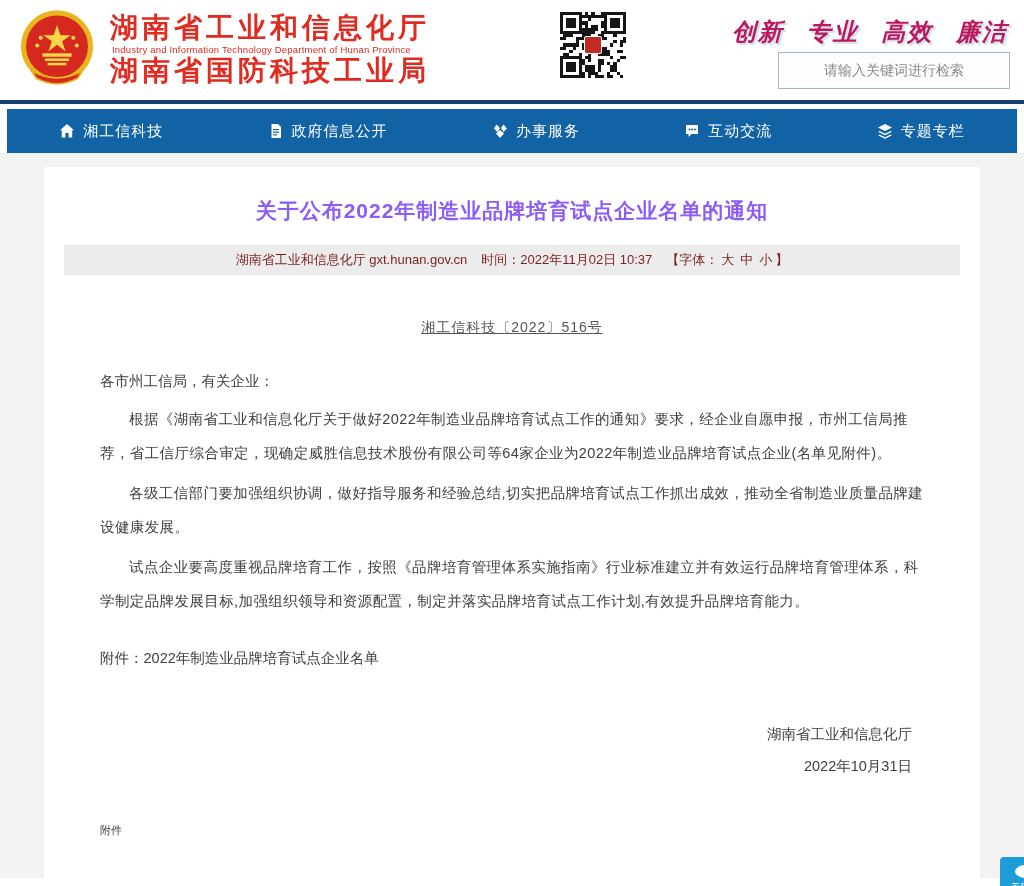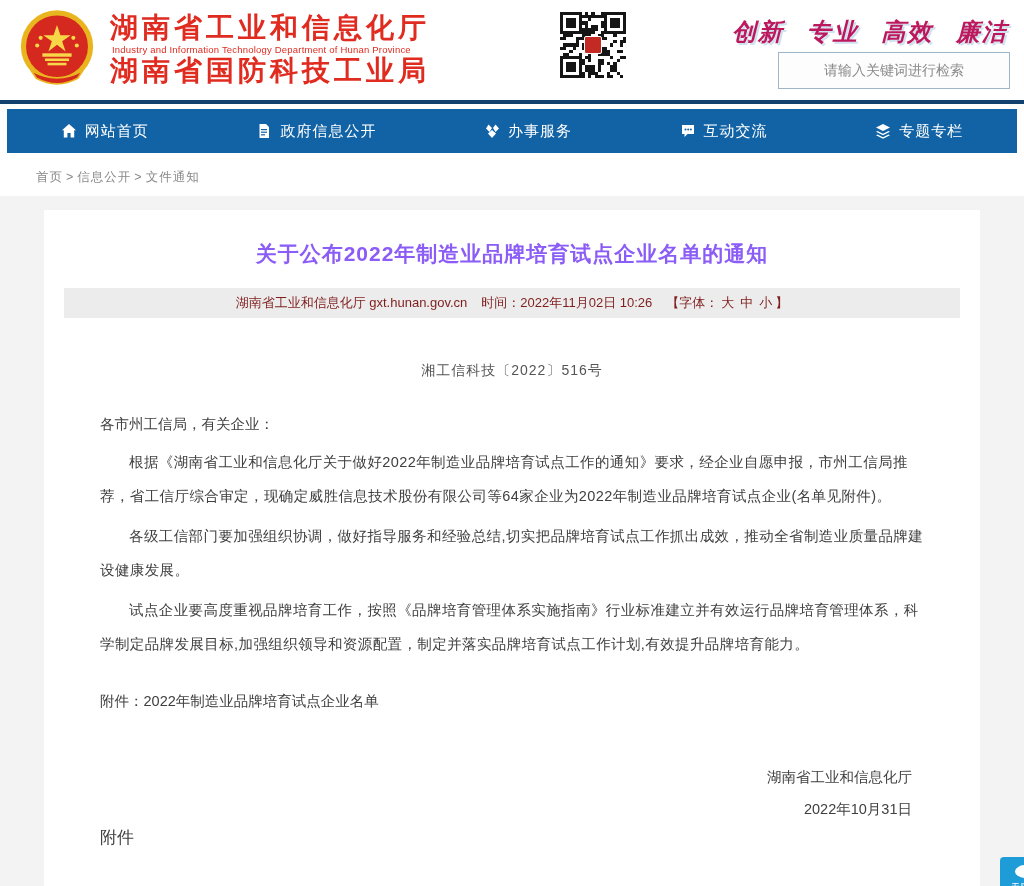--- a/index.html
+++ b/index.html
@@ -56,32 +56,32 @@
 
   .art-title { text-align:center; font-size:21px; font-weight:bold; color:#8b5cf6;
                letter-spacing:1px; padding:8px 40px 20px 40px; }
   .meta-bar { margin:0 20px; background:#ececec; height:30px; display:flex;
               align-items:center; justify-content:center; font-size:13px; color:#7f1d1d; }
   .meta-bar .mseg { margin:0 7px; white-space:nowrap; }
   .meta-bar .fsize { margin:0 3px; cursor:pointer; }
 
   .doc-body { padding:0 56px; color:#404040; }
   .doc-number { text-align:center; font-size:14px; color:#555; margin:44px 0 30px 0;
-                letter-spacing:1px; }
+                letter-spacing:1px;text-decoration:underline; }
   .salutation { font-size:14.5px; margin:14px 0 4px 0; line-height:2; }
   .doc-body p.para { font-size:14.5px; line-height:2.35; text-indent:2em;
                      margin:6px 0; letter-spacing:.4px; }
   .attach-line { font-size:14.5px; margin:26px 0 0 0; line-height:2; }
 
   .sign-block { text-align:right; padding-right:12px; margin-top:46px;
                 font-size:14.5px; color:#404040; }
   .sign-org { line-height:2.2; }
   .sign-date { line-height:2.2; }
 
-  .appendix-label { font-size:17px; }
+  .appendix-label { font-size:11px; margin-top:40px; }
 
   
   .float-widget { position:absolute; left:1000px; top:857px; width:52px; height:52px;
                   background:#1e9cd7; border-radius:4px; text-align:center;
                   color:#fff; overflow:hidden; cursor:pointer; }
   .float-widget .bubble { width:22px; height:13px; background:#fff; border-radius:50%;
                           margin:8px auto 3px auto; }
   .float-widget .wlabel { font-size:9px; letter-spacing:1px; }
 </style>
 </head>
@@ -570,21 +570,21 @@
     </div>
   </div>
 
   <div class="nav-top-line"></div>
   <div class="nav-gap"></div>
   <div class="nav">
     <div class="nav-item">
       <svg viewBox="0 0 16 16">
         <path fill="#fff" d="M8 1 L15 7.2 H13.2 V14.5 H9.6 V10 H6.4 V14.5 H2.8 V7.2 H1 Z"></path>
       </svg>
-      <span>网站首页</span>
+      <span>湘工信科技</span>
     </div>
     <div class="nav-item">
       <svg viewBox="0 0 16 16">
         <path fill="#fff" d="M3.5 1 h6.5 l3 3 v11 h-9.5 z"></path>
         <rect x="5" y="6" width="6" height="1.2" fill="#1263a6"></rect>
         <rect x="5" y="8.6" width="6" height="1.2" fill="#1263a6"></rect>
         <rect x="5" y="11.2" width="4" height="1.2" fill="#1263a6"></rect>
       </svg>
       <span>政府信息公开</span>
     </div>
@@ -608,32 +608,29 @@
     <div class="nav-item">
       <svg viewBox="0 0 16 16">
         <path fill="#fff" d="M8 1 L15 4.5 L8 8 L1 4.5 Z"></path>
         <path fill="#fff" d="M2.5 8 L8 10.8 L13.5 8 L15 8.8 L8 12.3 L1 8.8 Z"></path>
         <path fill="#fff" d="M2.5 11.5 L8 14.3 L13.5 11.5 L15 12.3 L8 15.8 L1 12.3 Z"></path>
       </svg>
       <span>专题专栏</span>
     </div>
   </div>
 
-  <div class="crumbs">
-    <span>首页</span><span class="sep">&gt;</span><span>信息公开</span><span class="sep">&gt;</span><span>文件通知</span>
-  </div>
 
   <div class="content-band">
     <div class="card">
 
       <div class="art-title">关于公布2022年制造业品牌培育试点企业名单的通知</div>
 
       <div class="meta-bar">
         <span class="mseg">湖南省工业和信息化厅 gxt.hunan.gov.cn</span>
-        <span class="mseg">时间：2022年11月02日 10:26</span>
+        <span class="mseg">时间：2022年11月02日 10:37</span>
         <span class="mseg"><span>【字体：</span><span class="fsize">大</span><span class="fsize">中</span><span class="fsize">小</span><span>】</span></span>
       </div>
 
       <div class="doc-body">
         <div class="doc-number">湘工信科技〔2022〕516号</div>
 
         <div class="salutation">各市州工信局，有关企业：</div>
 
         <p class="para">根据《湖南省工业和信息化厅关于做好2022年制造业品牌培育试点工作的通知》要求，经企业自愿申报，市州工信局推荐，省工信厅综合审定，现确定威胜信息技术股份有限公司等64家企业为2022年制造业品牌培育试点企业(名单见附件)。</p>
         <p class="para">各级工信部门要加强组织协调，做好指导服务和经验总结,切实把品牌培育试点工作抓出成效，推动全省制造业质量品牌建设健康发展。</p>

